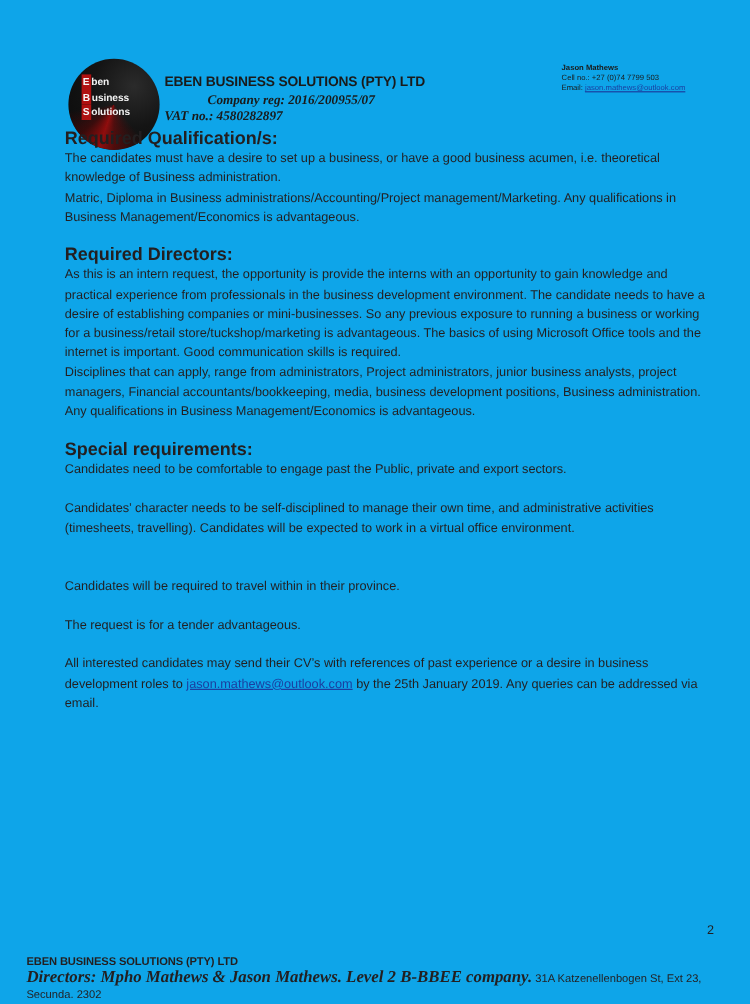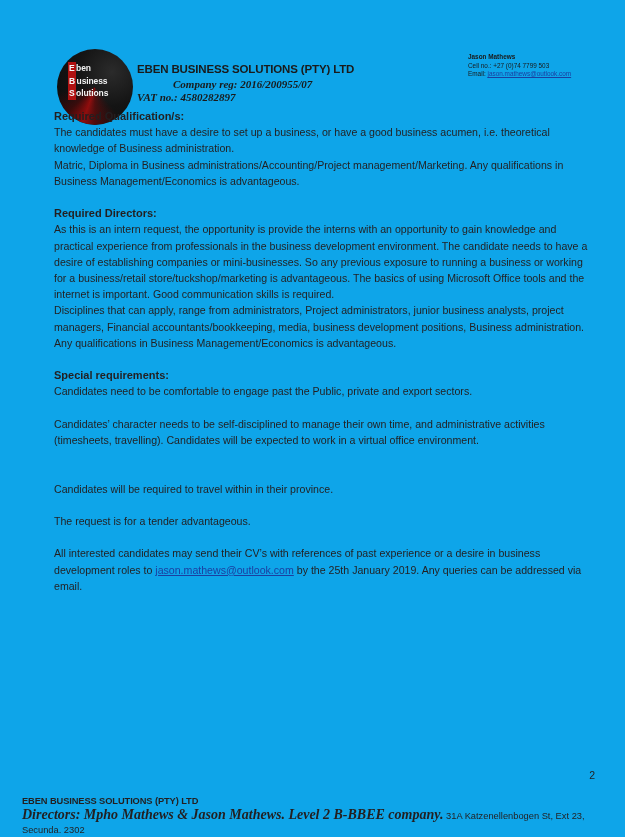--- a/index.html
+++ b/index.html
@@ -131,21 +131,21 @@
   }
 
   
   .body {
     position: absolute;
     left: 54px;
     top: 108px;
     width: 540px;
   }
   .sec-head {
-    font-size: 11px;
+    font-size: 15px;
     font-weight: bold;
     line-height: 16.2px;
     color: #231f20;
     margin: 0;
   }
   .para {
     font-size: 10.6px;
     line-height: 16.2px;
     color: #231f20;
     margin: 0;

